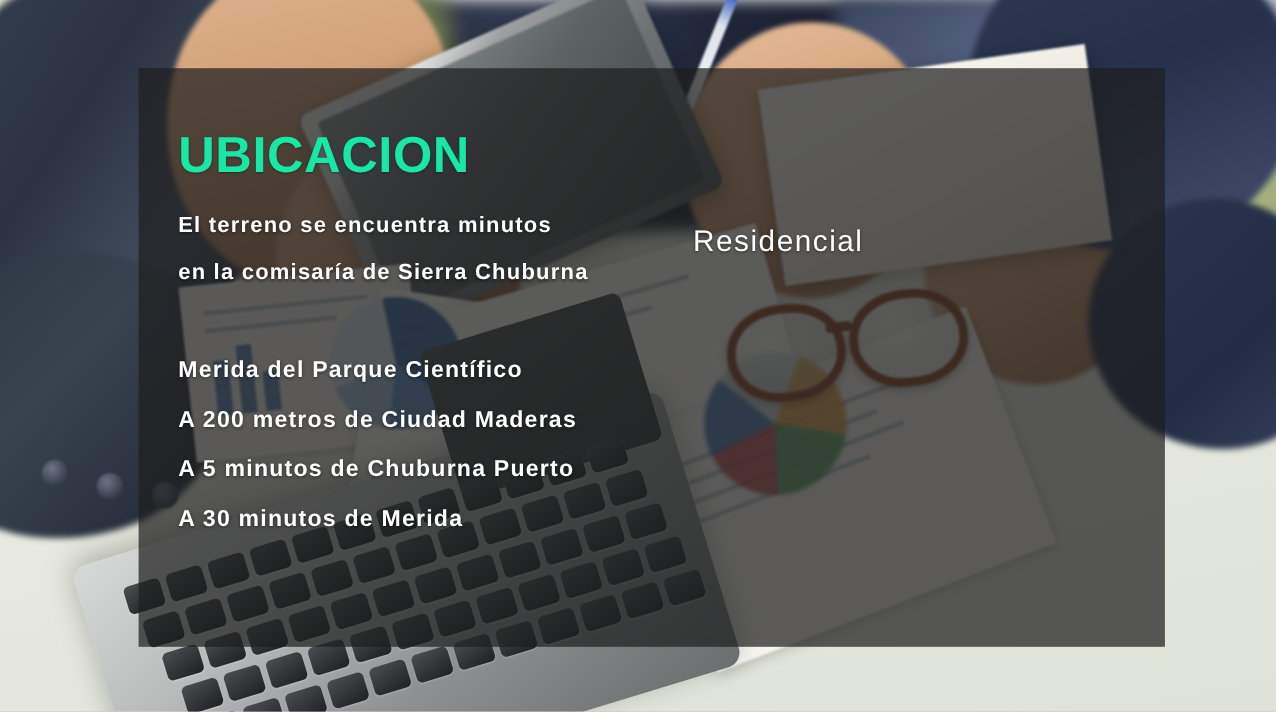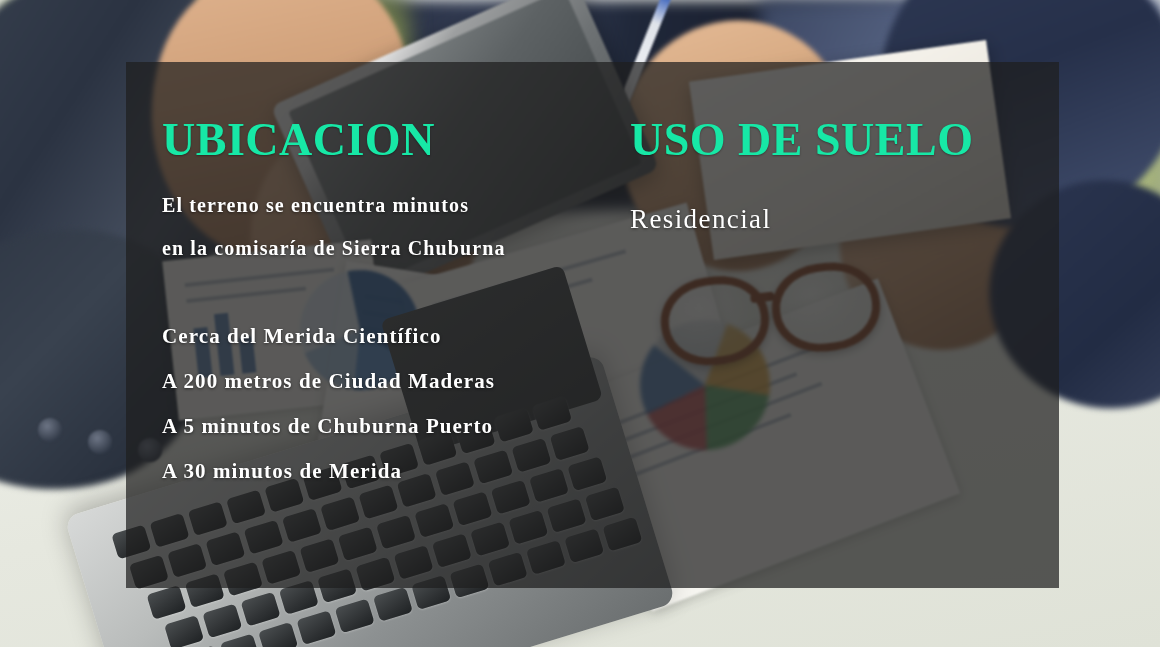--- a/index.html
+++ b/index.html
@@ -198,21 +198,21 @@
     border-radius:8px;transform:rotate(0deg);
   }
 
   
   .panel{
     position:absolute;left:126px;top:62px;width:933px;height:526px;
     background:rgba(31,31,31,.72);
   }
 
   
-  .content{position:absolute;left:126px;top:62px;width:933px;height:526px;font-family:Liberation Serif, serif;}
+  .content{position:absolute;left:126px;top:62px;width:933px;height:526px;}
 
   .heading{
     position:absolute;top:55px;
     color:#17e8a6;
     font-size:46px;
     font-weight:bold;
     letter-spacing:.5px;
     line-height:1;
     white-space:nowrap;
     text-shadow:0 1px 2px rgba(0,0,0,.35);
@@ -393,24 +393,23 @@
   <div class="content">
 
     <div class="heading left">UBICACION</div>
 
     <div class="intro">
       <div>El terreno se encuentra minutos</div>
       <div>en la comisaría de Sierra Chuburna</div>
     </div>
 
     <div class="bullets">
-      <div>Cerca del Merida Científico</div>
+      <div>Merida del Parque Científico</div>
       <div>A 200 metros de Ciudad Maderas</div>
       <div>A 5 minutos de Chuburna Puerto</div>
       <div>A 30 minutos de Merida</div>
     </div>
 
-    <div class="heading right">USO DE SUELO</div>
 
     <div class="subtext">Residencial</div>
 
   </div>
 </div>
 
 </body></html>

